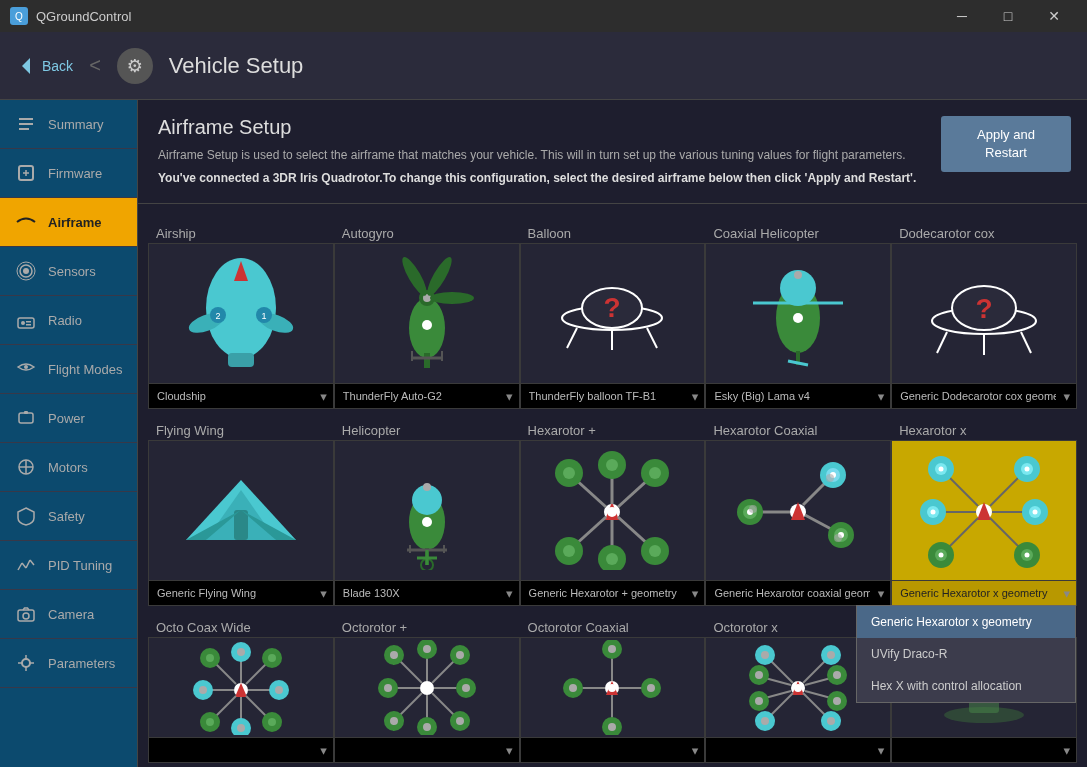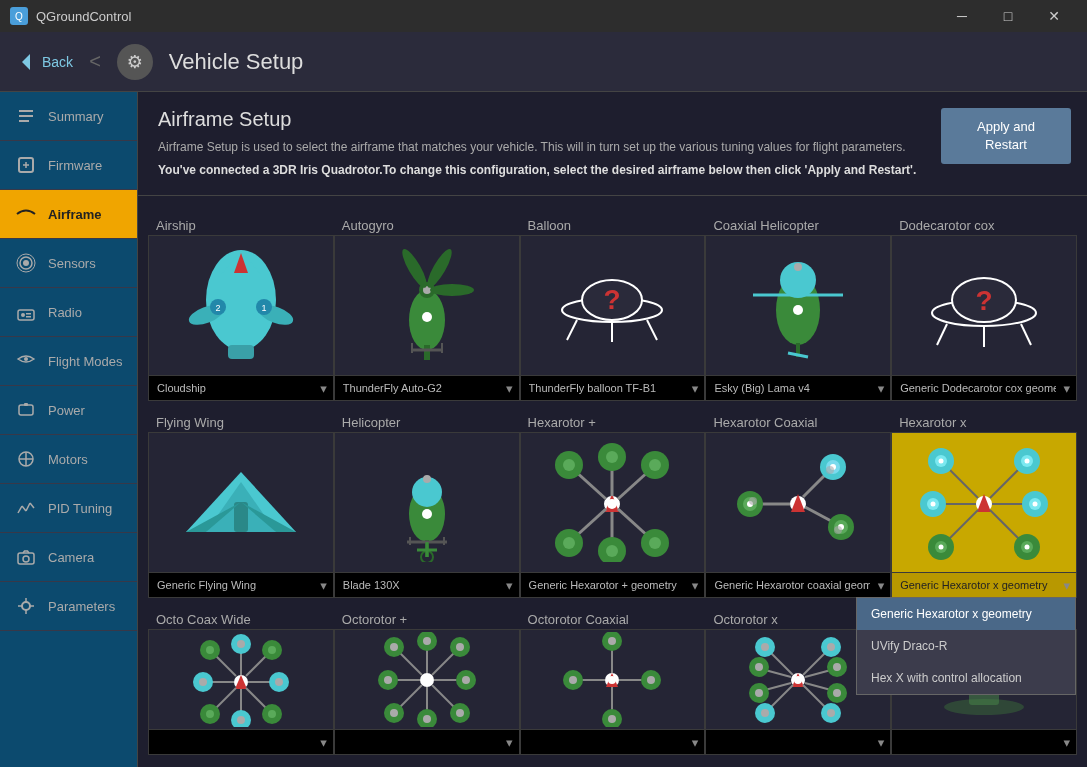--- a/index.html
+++ b/index.html
@@ -9,21 +9,21 @@
     .titlebar { background: #2d2d2d; height: 32px; display: flex; align-items: center; padding: 0 10px; justify-content: space-between; }
     .titlebar-left { display: flex; align-items: center; gap: 8px; font-size: 13px; color: #ccc; }
     .titlebar-icon { width: 18px; height: 18px; background: #4a9eda; border-radius: 3px; display: flex; align-items: center; justify-content: center; font-size: 10px; color: white; }
     .titlebar-controls { display: flex; gap: 0; }
     .titlebar-btn { width: 46px; height: 32px; border: none; background: transparent; color: #ccc; cursor: pointer; font-size: 14px; display: flex; align-items: center; justify-content: center; }
 
     
     .app { display: flex; flex-direction: column; height: calc(767px - 32px); }
 
     
-    .header { background: #2b2b3b; height: 60px; display: flex; align-items: center; padding: 0 16px; gap: 16px; border-bottom: 1px solid #444; }
+    .header { background: #2b2b3b; height: 68px; display: flex; align-items: center; padding: 0 16px; gap: 16px; border-bottom: 1px solid #444; }
     .back-btn { display: flex; align-items: center; gap: 6px; color: #7ec8e3; cursor: pointer; font-size: 14px; }
     .header-icon { width: 36px; height: 36px; background: #555; border-radius: 50%; display: flex; align-items: center; justify-content: center; font-size: 18px; }
     .header-title { font-size: 22px; color: #ddd; font-weight: 400; }
 
     
     .content { display: flex; flex: 1; overflow: hidden; }
 
     
     .sidebar { width: 138px; background: #0c4a6e; border-right: 1px solid #444; display: flex; flex-direction: column; }
     .sidebar-item { display: flex; align-items: center; gap: 10px; padding: 12px 14px; cursor: pointer; color: #aaa; font-size: 13px; border-bottom: 1px solid #383848; }
@@ -166,20 +166,28 @@
       </div>
       <div class="sidebar-item">
         <div class="si-icon">
           <svg width="20" height="20" viewBox="0 0 20 20">
               <circle cx="10" cy="10" r="7" fill="none" stroke="#aaa" stroke-width="1.5"></circle>
               <line x1="10" y1="3" x2="10" y2="17" stroke="#aaa" stroke-width="1.5"></line>
               <line x1="3" y1="10" x2="17" y2="10" stroke="#aaa" stroke-width="1.5"></line>
             </svg>
         </div>
         <span>Motors</span>
+      </div>
+      <div class="sidebar-item">
+        <div class="si-icon">
+          <svg width="20" height="20" viewBox="0 0 20 20">
+              <path d="M10 2 L18 6 L18 12 Q18 17 10 19 Q2 17 2 12 L2 6 Z" fill="none" stroke="#aaa" stroke-width="1.5"></path>
+            </svg>
+        </div>
+        <span>Safety</span>
       </div>
       <div class="sidebar-item">
         <div class="si-icon">
           <svg width="20" height="20" viewBox="0 0 20 20">
               <line x1="2" y1="15" x2="6" y2="8" stroke="#aaa" stroke-width="1.5"></line>
               <line x1="6" y1="8" x2="10" y2="13" stroke="#aaa" stroke-width="1.5"></line>
               <line x1="10" y1="13" x2="14" y2="5" stroke="#aaa" stroke-width="1.5"></line>
               <line x1="14" y1="5" x2="18" y2="10" stroke="#aaa" stroke-width="1.5"></line>
             </svg>
         </div>

